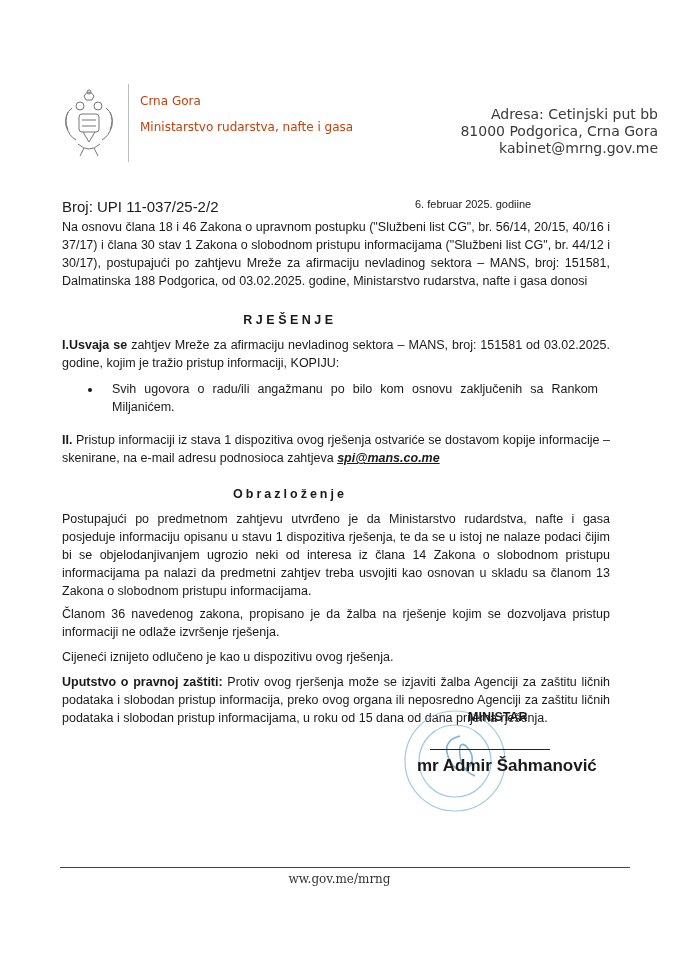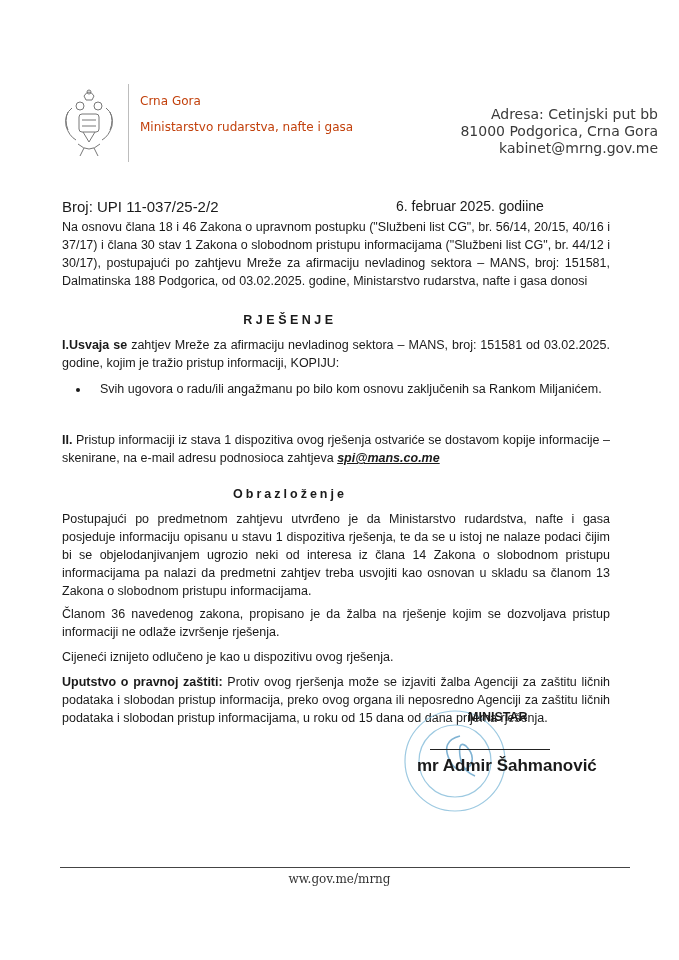--- a/index.html
+++ b/index.html
@@ -4,26 +4,26 @@
 <style>
   html, body { margin: 0; padding: 0; background: #ffffff; }
   body { width: 679px; height: 960px; position: relative; overflow: hidden;
          font-family: "Liberation Sans", sans-serif; color: #1a1a1a; }
   .header { position: absolute; left: 58px; top: 84px; width: 600px; height: 80px; }
   .crest { position: absolute; left: 2px; top: 2px; width: 58px; height: 72px; }
   .vline { position: absolute; left: 70px; top: 0; width: 1px; height: 78px; background: #bdbdbd; }
   .org { position: absolute; left: 82px; top: 4px; font-family: "DejaVu Sans", sans-serif; font-size: 12px; color: #c2410c; line-height: 26px; }
   .addr { position: absolute; right: 0; top: 22px; text-align: right; font-family: "DejaVu Sans", sans-serif; font-size: 14px; color: #3a3a3a; line-height: 17px; }
   .docno { position: absolute; left: 62px; top: 198px; font-size: 15px; }
-  .date { position: absolute; left: 396px; top: 198px; font-size: 14px; }
+  .date { position: absolute; left: 415px; top: 198px; font-size: 11px; }
   .body { position: absolute; left: 62px; width: 548px; font-size: 12.5px; line-height: 18px; text-align: justify; }
   .title { position: absolute; left: 0; width: 556px; text-align: center; font-weight: bold; font-size: 12.5px; letter-spacing: 3.5px; padding-left: 12px; }
   b { font-weight: bold; }
   .email { font-weight: bold; font-style: italic; text-decoration: underline; margin-top: 12px; }
-  ul { margin: 0; padding-left: 28px; }
+  ul { margin: 12px; padding-left: 28px; }
   li { padding-left: 10px; }
   .sign { position: absolute; left: 400px; top: 706px; width: 240px; height: 110px; }
   .stamp { position: absolute; left: 0; top: 0; width: 110px; height: 110px; }
   .minister { position: absolute; left: 68px; top: 4px; font-weight: bold; font-size: 12.5px; }
   .sigline { position: absolute; left: 30px; top: 43px; width: 120px; height: 1px; background: #222; }
   .signame { position: absolute; left: 17px; top: 50px; font-weight: bold; font-size: 17px; }
   .footline { position: absolute; left: 60px; top: 867px; width: 570px; height: 1px; background: #444; }
   .footer { position: absolute; left: 0; top: 872px; width: 679px; text-align: center; font-family: "DejaVu Serif", serif; font-size: 12px; color: #333; }
 </style>
 </head>

